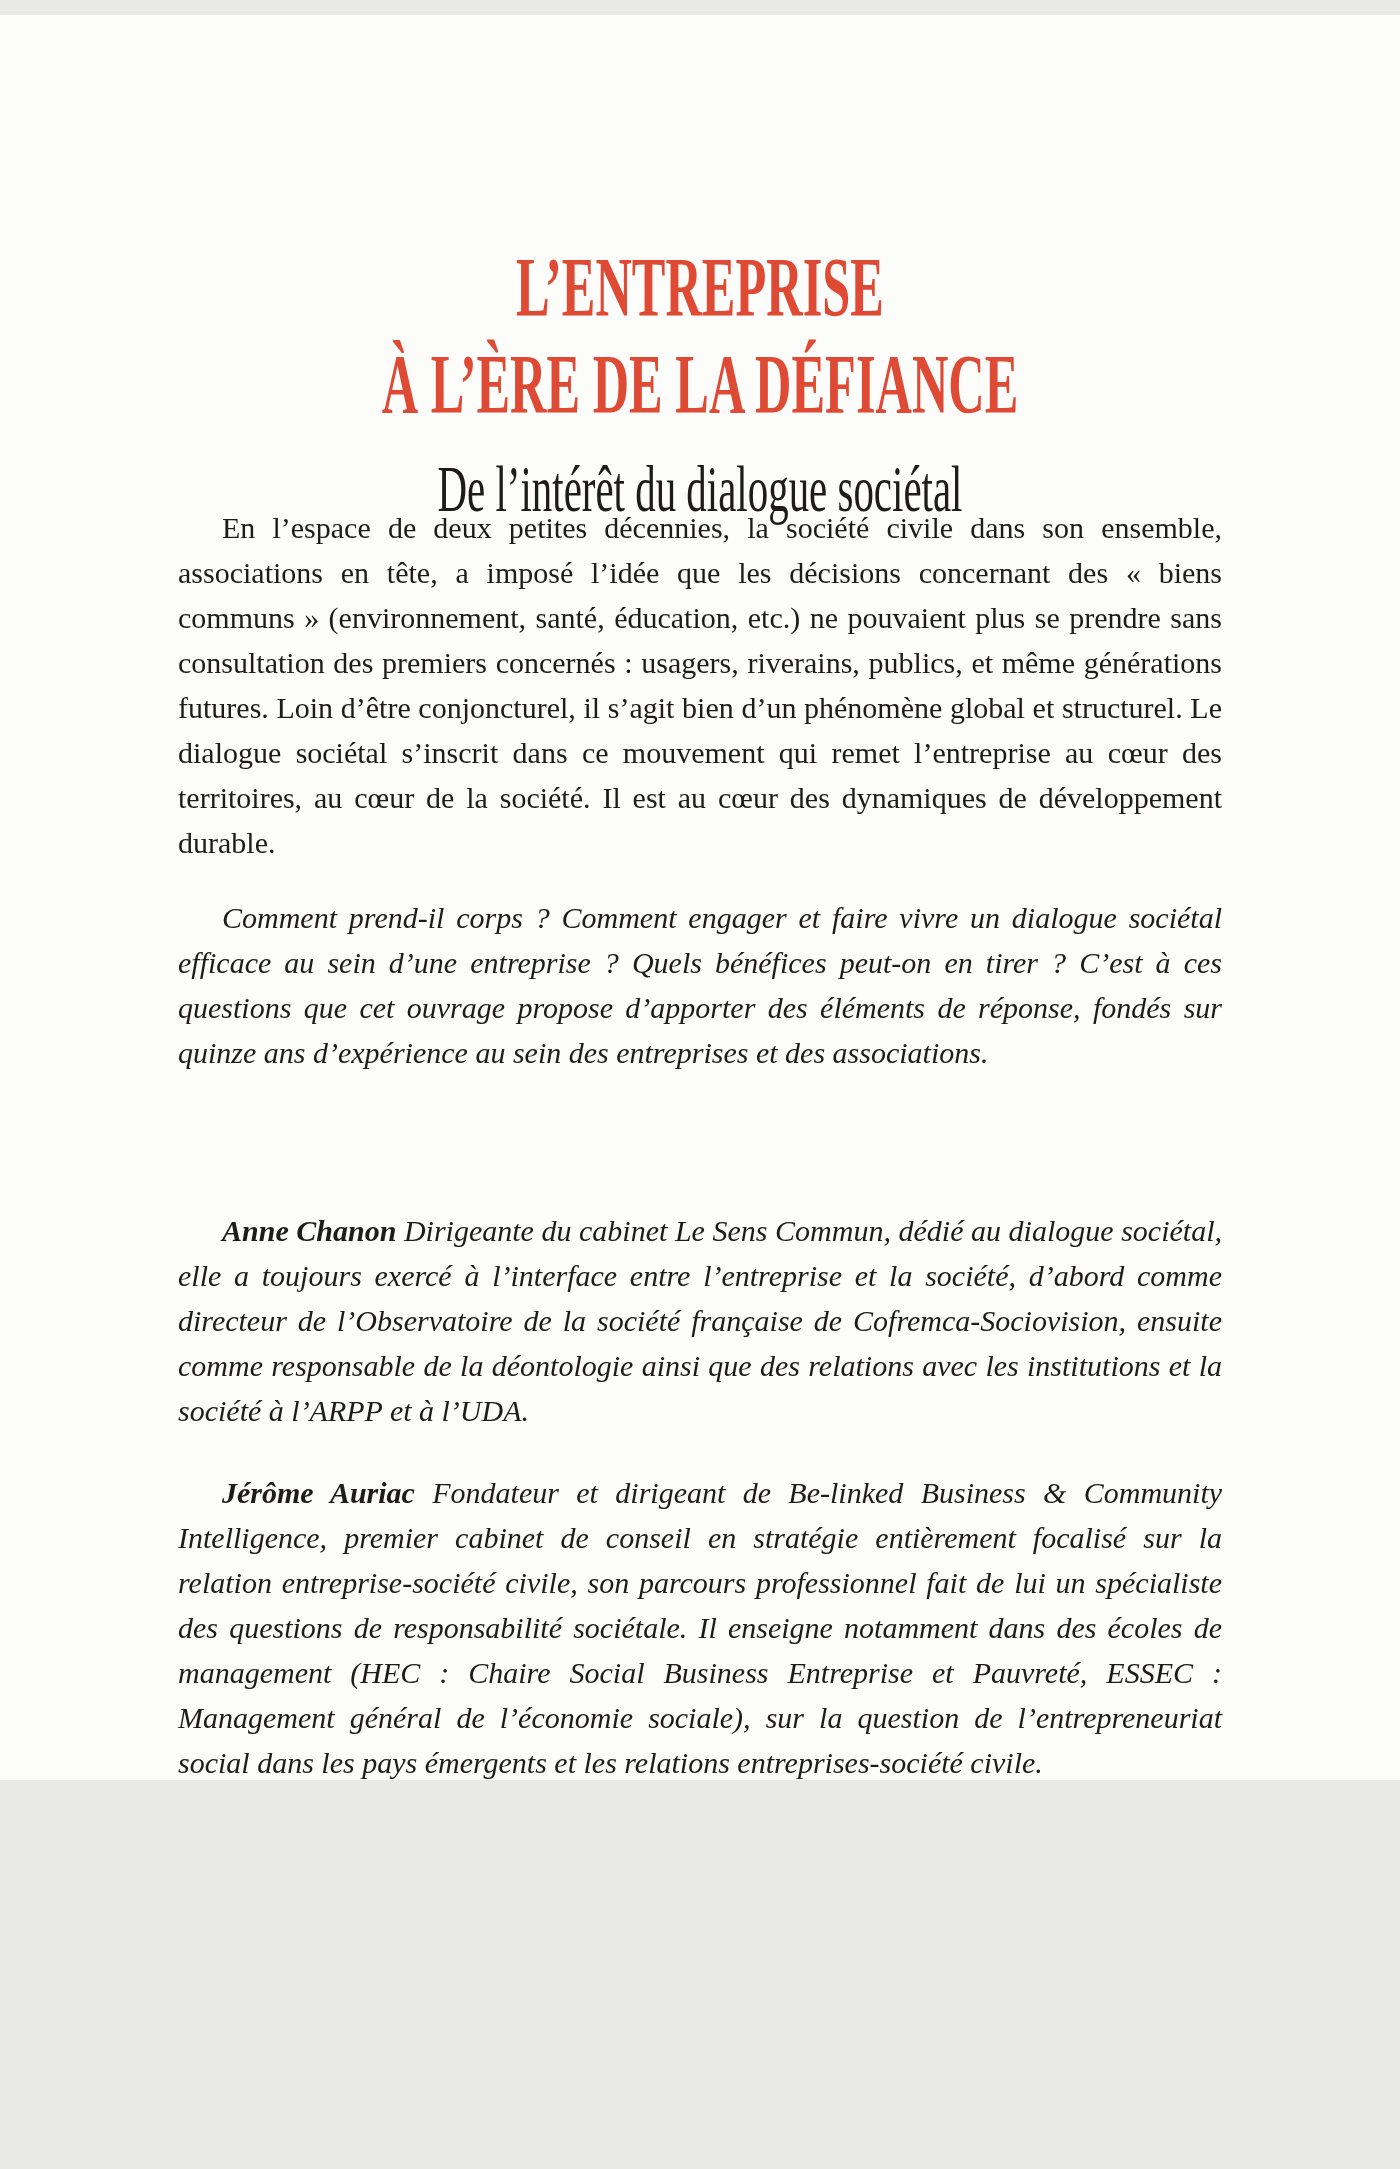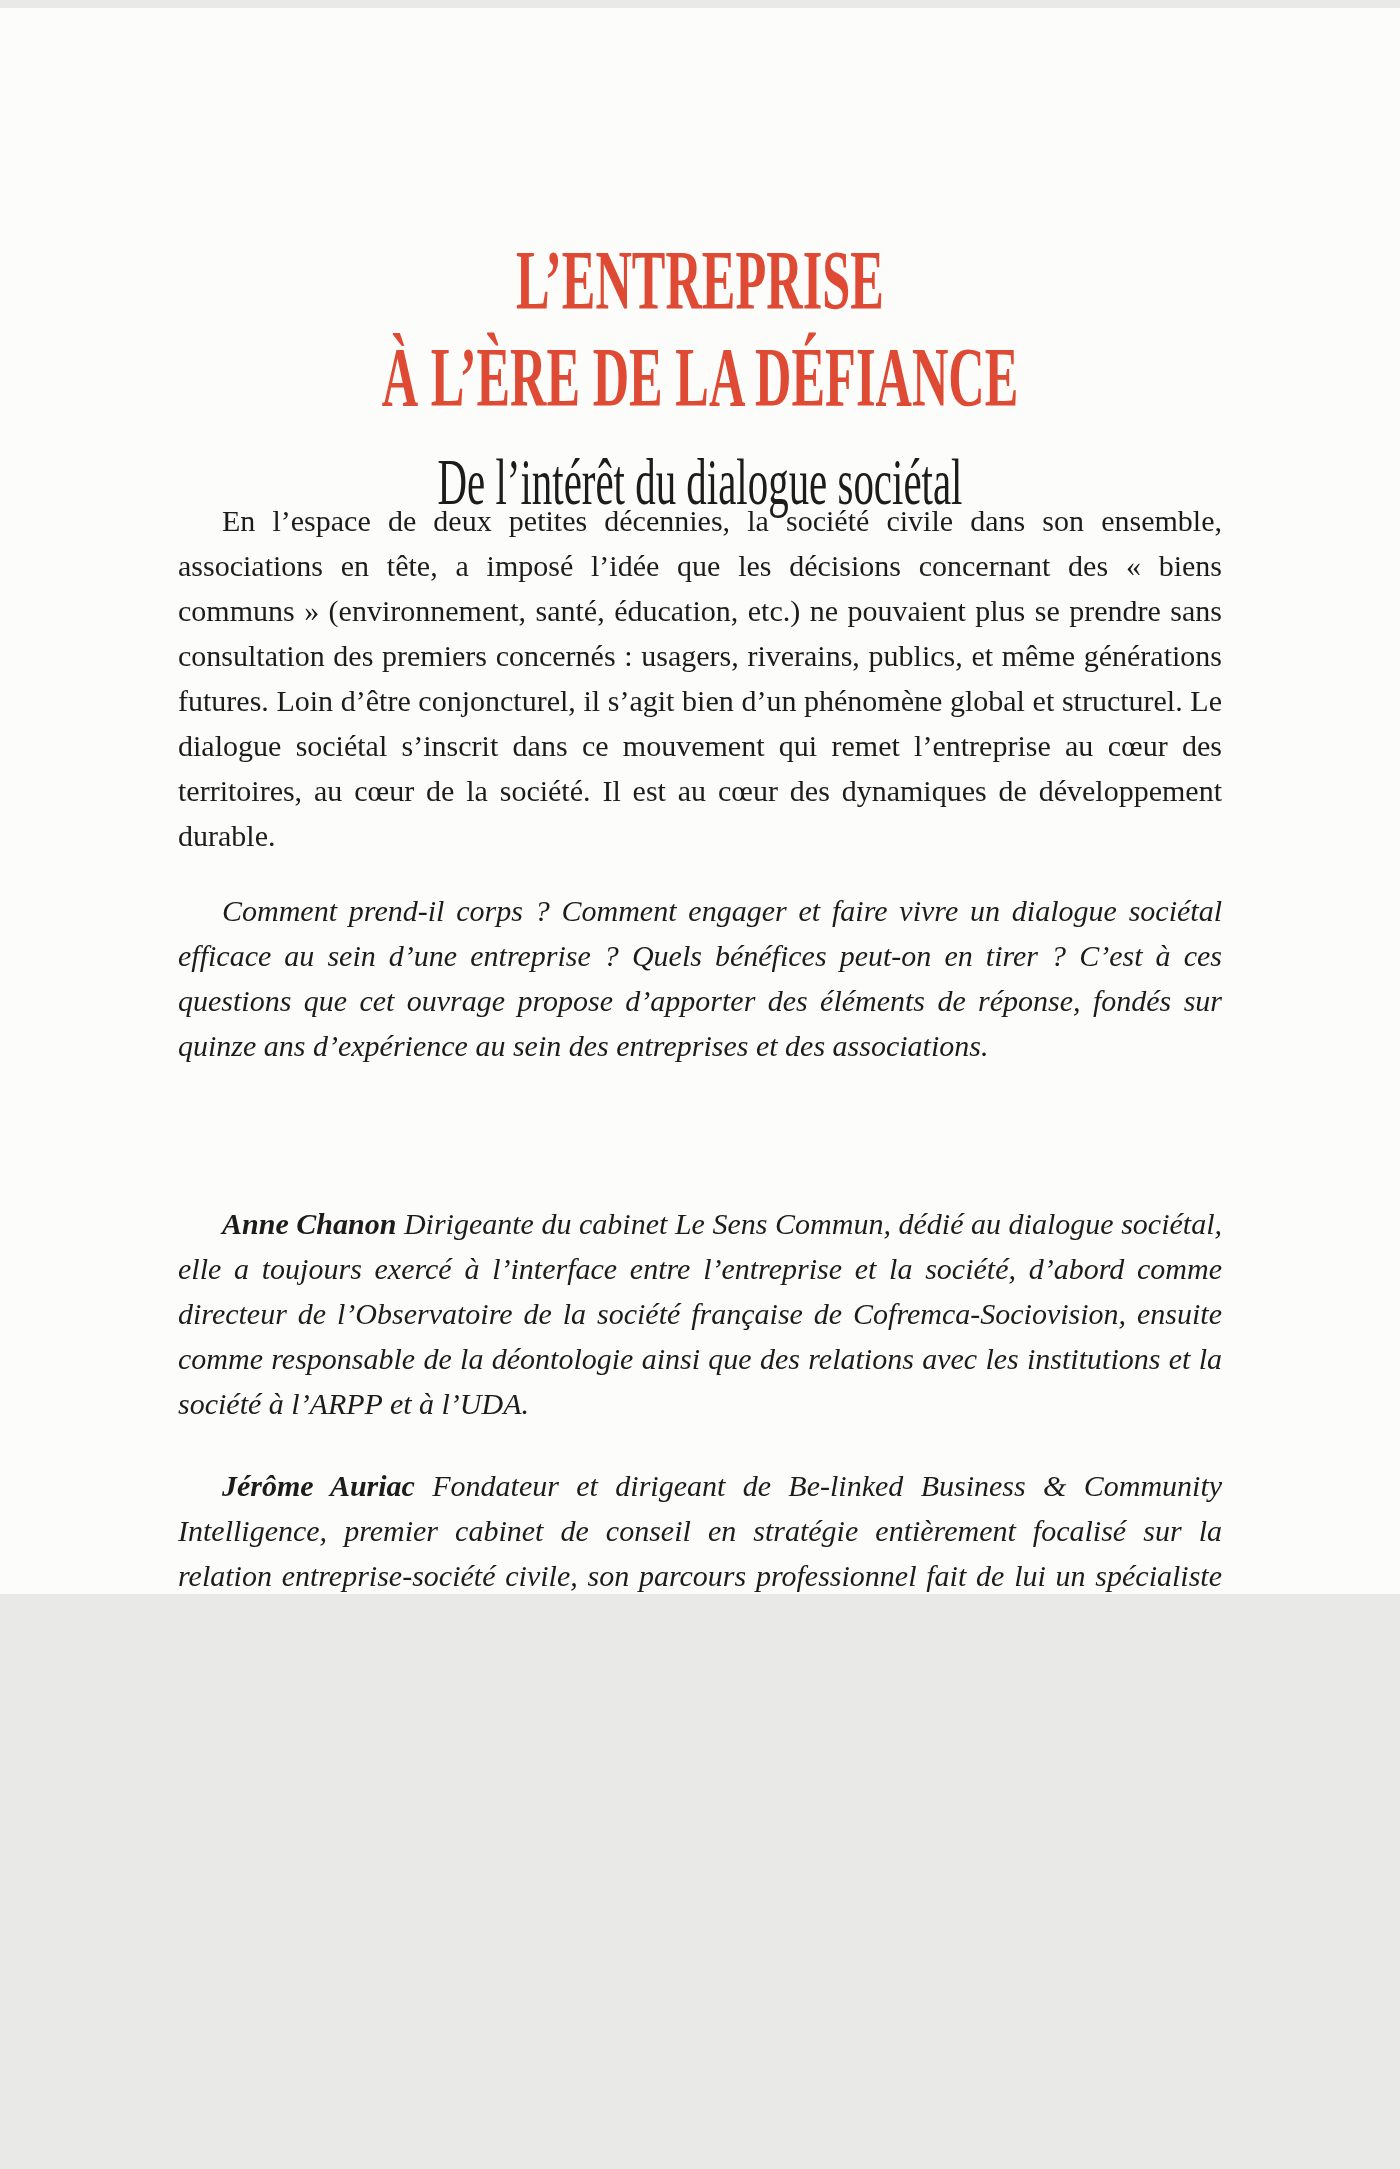--- a/index.html
+++ b/index.html
@@ -1,20 +1,20 @@
 <!DOCTYPE html>
 <html style="--accent: #de4a33; --ink: #1d1c1a; --paper: #fcfcfb;"><head>
 <meta charset="utf-8">
 <style>
   html, body { margin: 0; padding: 0; background: #e9e9e7; }
   .page {
     position: relative;
     width: 1400px;
-    height: 1586px;
-    margin: 8px auto;
+    height: 1765px;
+    margin: 15px auto;
     background: var(--paper, #fcfcfb);
     color: var(--ink, #1d1c1a);
     font-family: "Liberation Serif", serif;
     overflow: hidden;
   }
   .title {
     position: absolute;
     top: 224px; left: 0;
     width: 100%;
     margin: 0;

